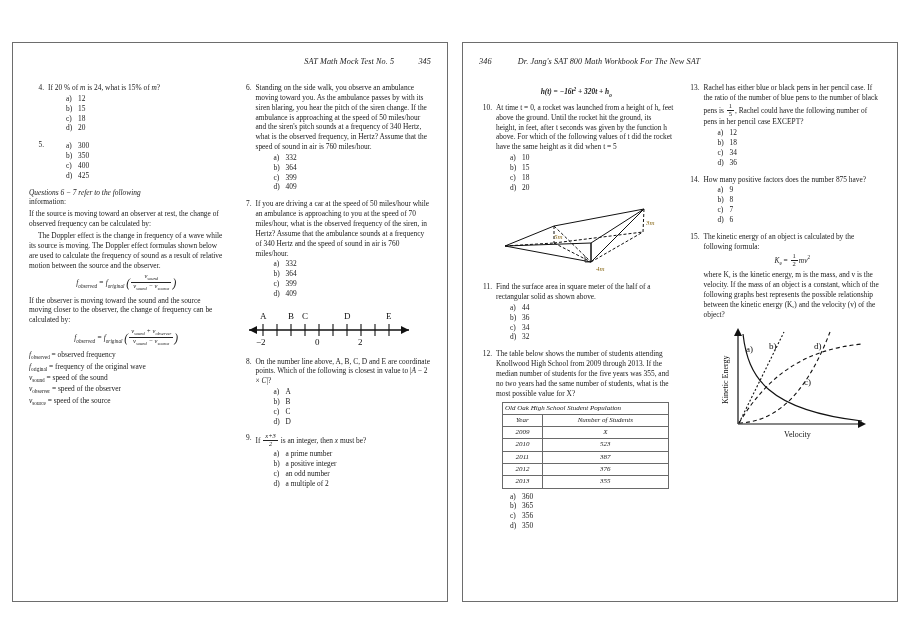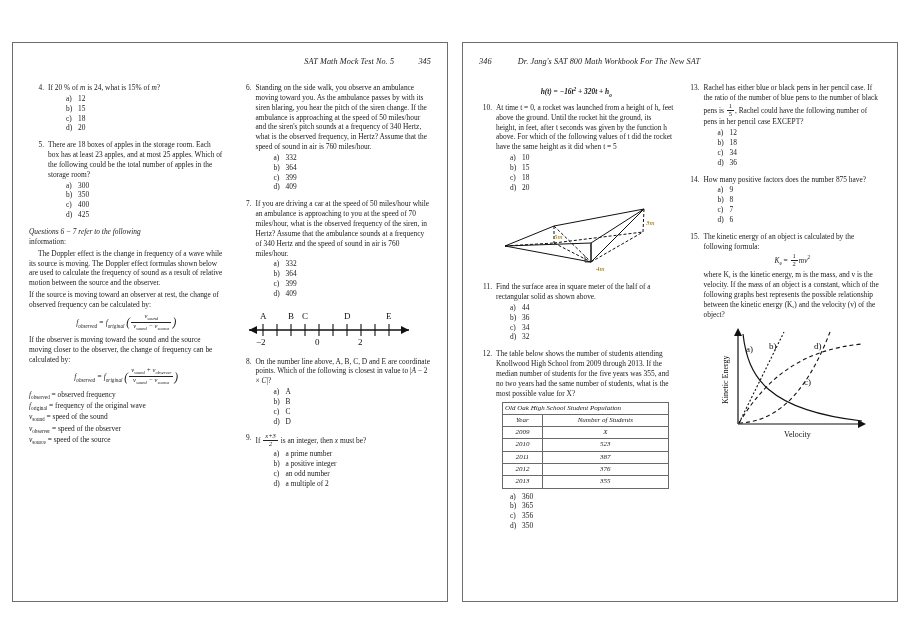--- a/index.html
+++ b/index.html
@@ -87,21 +87,20 @@
                   <span class="lab">d)</span>
                   <span>20</span>
                 </li>
             </ul>
           </div>
         </div>
 
         <div class="q">
           <div class="n">5.</div>
           <div class="body">
-            <div>There are 18 boxes of apples in the storage room. Each box has at least 23 apples, and at most 25 apples. Which of the following could be the total number of apples in the storage room?</div>
             <ul class="choices">
               <li>
                   <span class="lab">a)</span>
                   <span>300</span>
                 </li>
               <li>
                   <span class="lab">b)</span>
                   <span>350</span>
                 </li>
               <li>
@@ -114,22 +113,22 @@
                 </li>
             </ul>
           </div>
         </div>
 
         <div class="passage">
           <div class="lead">
             <i>Questions 6 − 7 refer to the following</i>
             <div>information:</div>
           </div>
+          <p style="text-indent:0">If the source is moving toward an observer at rest, the change of observed frequency can be calculated by:</p>
           <p>The Doppler effect is the change in frequency of a wave while its source is moving. The Doppler effect formulas shown below are used to calculate the frequency of sound as a result of relative motion between the source and the observer.</p>
-          <p style="text-indent:0">If the source is moving toward an observer at rest, the change of observed frequency can be calculated by:</p>
 
           <div class="formula">
             <i>f</i><sub>observed</sub><span> = f</span><sub>original</sub>
             <span class="pfrac">(</span><span class="frac"><span class="nu"><i>v</i><sub>sound</sub></span><span class="de"><i>v</i><sub>sound</sub><span> − v</span><sub>source</sub></span></span><span class="pfrac">)</span>
           </div>
 
           <p style="text-indent:0">If the observer is moving toward the sound and the source moving closer to the observer, the change of frequency can be calculated by:</p>
 
           <div class="formula">
             <i>f</i><sub>observed</sub><span> = f</span><sub>original</sub>

